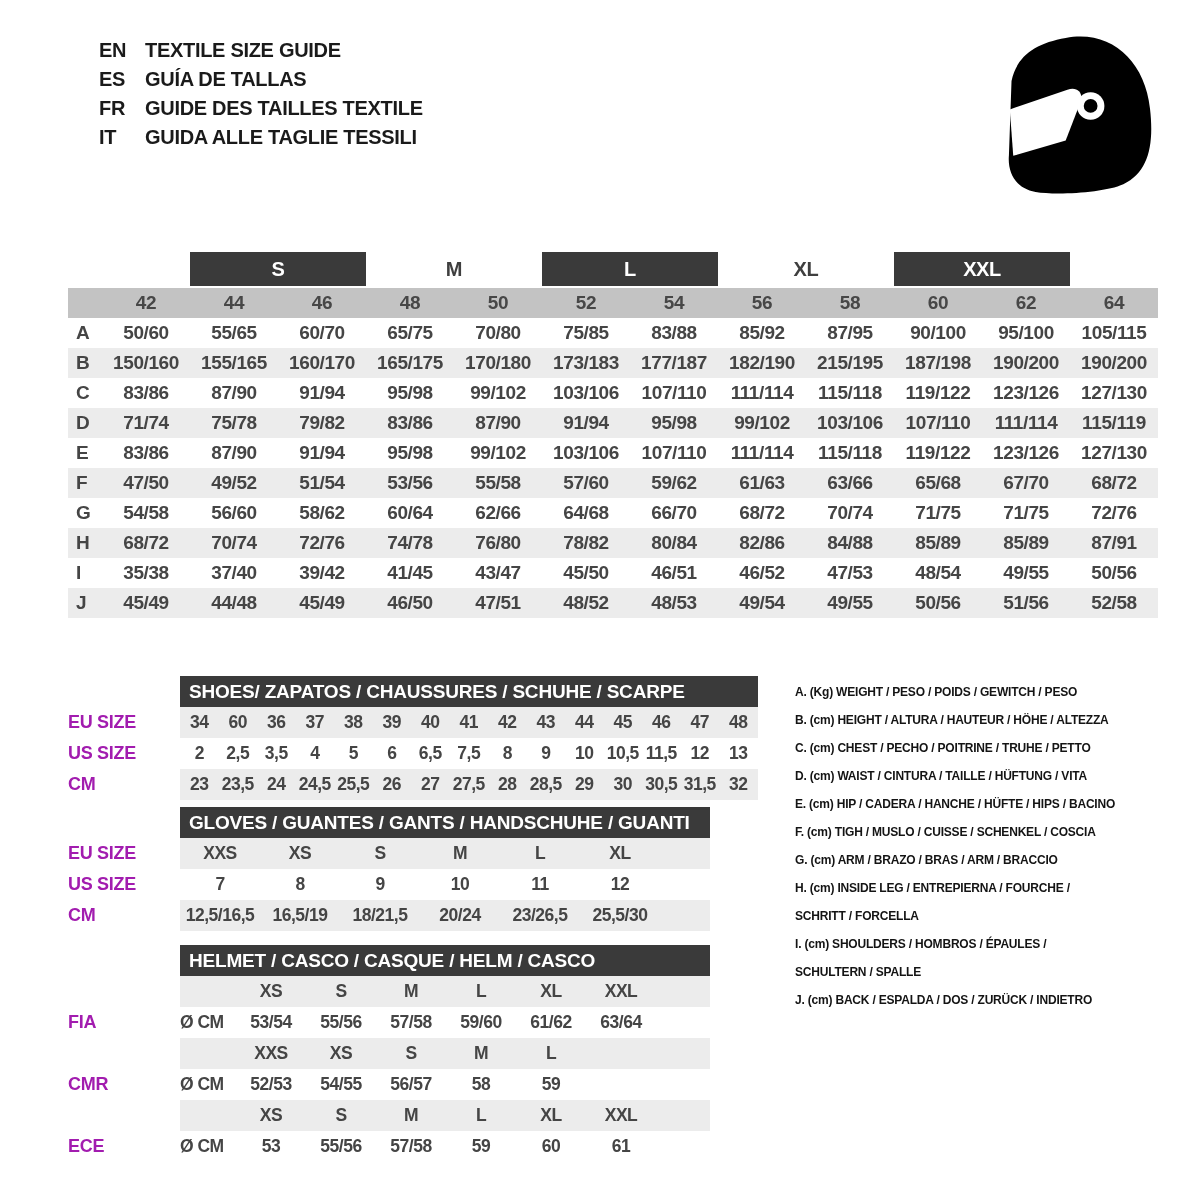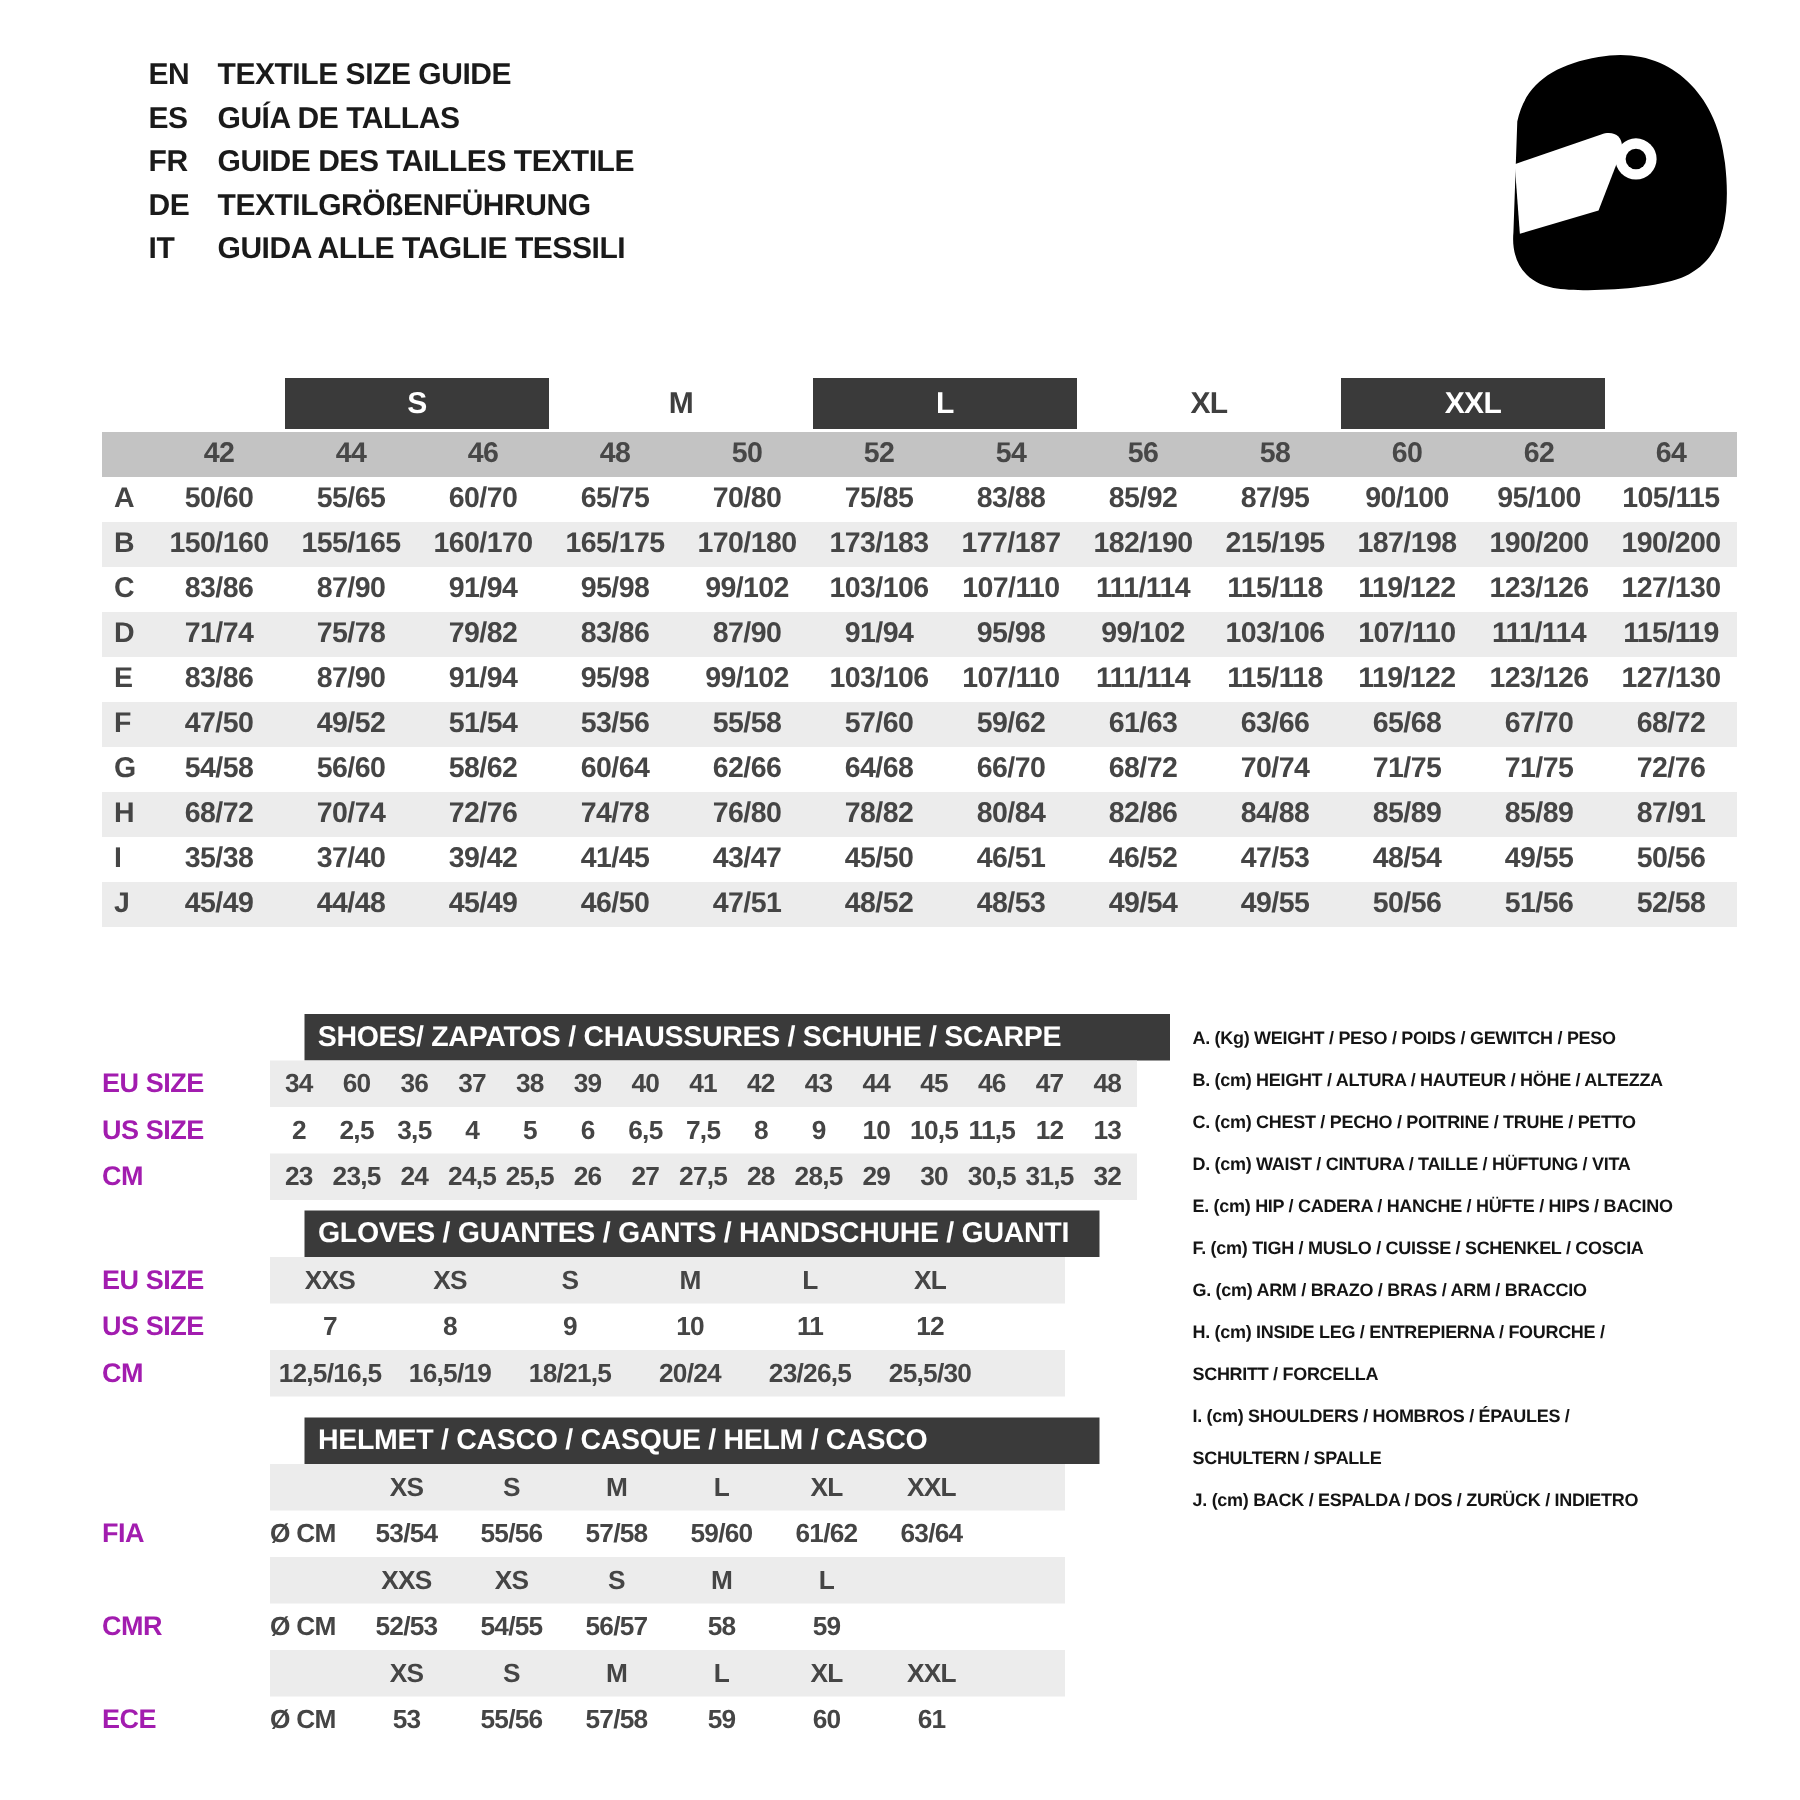--- a/index.html
+++ b/index.html
@@ -29,21 +29,21 @@
   #main-table .cell{width:88px;text-align:center;}
   .cell-letter{width:34px;padding-left:8px;box-sizing:border-box;text-align:left;}
   .trow{display:flex;height:30px;align-items:center;}
   .shade{background:#ececec;}
 
   
   #lower{left:68px;top:676px;width:712px;color:#454545;}
   .srow{display:flex;height:31px;align-items:center;}
   .slabel{width:112px;font-size:18px;color:#a21caf;letter-spacing:-0.3px;}
   .sbar{background:#3a3a3a;color:#ffffff;font-size:19px;line-height:31px;height:31px;
-        padding-left:9px;box-sizing:border-box;letter-spacing:-0.2px;white-space:nowrap;overflow:hidden;margin-left:23px;}
+        padding-left:9px;box-sizing:border-box;letter-spacing:-0.2px;white-space:nowrap;overflow:hidden;}
   .svals{display:flex;height:31px;align-items:center;font-size:17.5px;letter-spacing:-0.5px;}
   .svals .cell{text-align:center;}
   .shoes .sbar,.shoes .svals{width:578px;}
   .gloves .sbar,.gloves .svals,.helmet .sbar,.helmet .svals{width:530px;}
   .shoes .cell{width:38.5px;}
   .gloves .cell{width:80px;}
   .helmet .cell{width:70px;}
   .helmet .firstcell{width:56px;text-align:left;}
   .gloves{margin-top:7px;}
   .helmet{margin-top:14px;}
@@ -59,24 +59,20 @@
       <span class="lang-code">EN</span>
       <span class="lang-title">TEXTILE SIZE GUIDE</span>
     </div>
     <div class="lang-row">
       <span class="lang-code">ES</span>
       <span class="lang-title">GUÍA DE TALLAS</span>
     </div>
     <div class="lang-row">
       <span class="lang-code">FR</span>
       <span class="lang-title">GUIDE DES TAILLES TEXTILE</span>
-    </div>
-    <div class="lang-row">
-      <span class="lang-code">DE</span>
-      <span class="lang-title">TEXTILGRÖßENFÜHRUNG</span>
     </div>
     <div class="lang-row">
       <span class="lang-code">IT</span>
       <span class="lang-title">GUIDA ALLE TAGLIE TESSILI</span>
     </div>
   </div>
 
 <div id="helmet-icon" class="abs">
   <svg width="174" height="172" viewBox="0 0 200 200" aria-hidden="true">
     <path d="M 95 14 C 147 4 187 40 193 96 C 198 139 191 170 162 184

